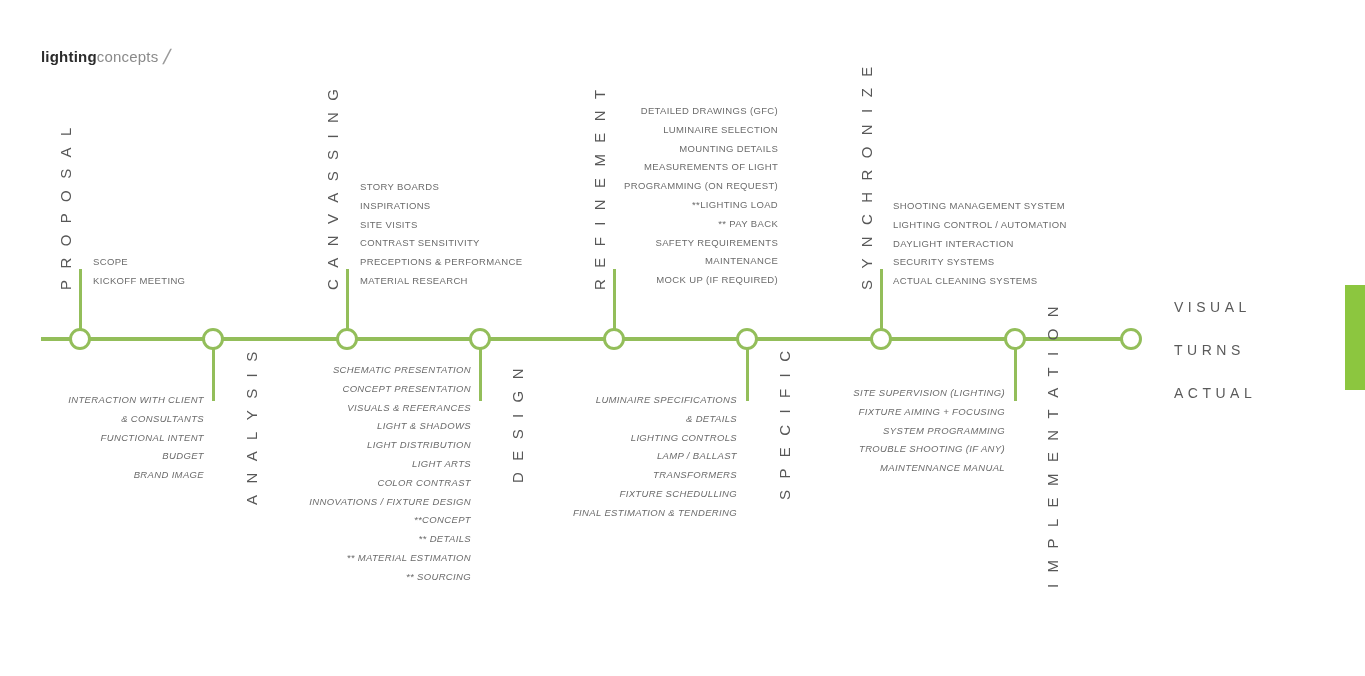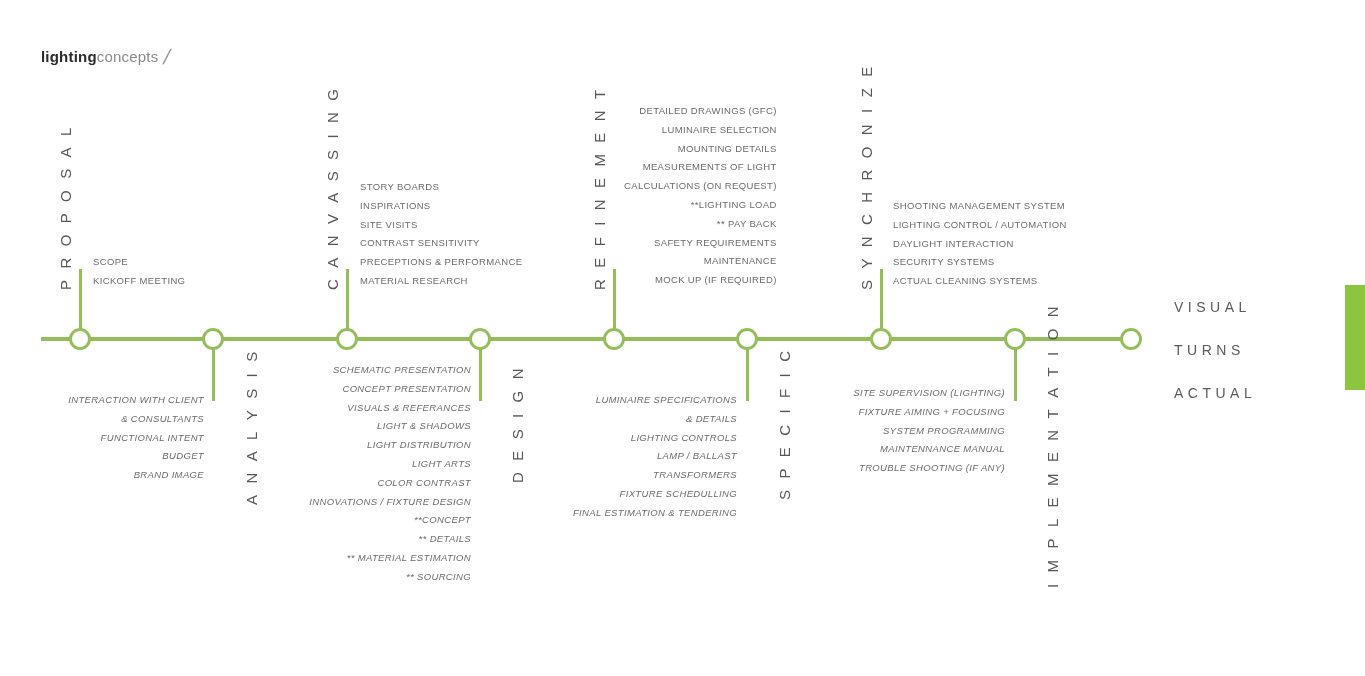--- a/index.html
+++ b/index.html
@@ -171,21 +171,21 @@
         <div>** MATERIAL ESTIMATION</div>
         <div>** SOURCING</div>
       </div>
       <div class="stem" style="left: 614px; top: 269px; height: 70px;"></div>
       <div class="vtitle" style="left: 591px; top: 290px;">R E F I N E M E N T</div>
       <div class="items left" style="left: 624px; top: 102px; text-align: right;">
         <div>DETAILED DRAWINGS (GFC)</div>
         <div>LUMINAIRE SELECTION</div>
         <div>MOUNTING DETAILS</div>
         <div>MEASUREMENTS OF LIGHT</div>
-        <div>CALCULATIONS (ON REQUEST)</div>
+        <div>PROGRAMMING (ON REQUEST)</div>
         <div style="padding-left: 36px;">**LIGHTING LOAD</div>
         <div style="padding-left: 36px;">** PAY BACK</div>
         <div>SAFETY REQUIREMENTS</div>
         <div>MAINTENANCE</div>
         <div>MOCK UP (IF REQUIRED)</div>
       </div>
       <div class="stem" style="left: 747px; top: 339px; height: 62px;"></div>
       <div class="vtitle" style="left: 776px; top: 500px;">S P E C I F I C</div>
       <div class="items right" style="left: 0px; width: 737px; top: 391px;">
         <div>LUMINAIRE SPECIFICATIONS</div>
@@ -204,22 +204,22 @@
         <div>DAYLIGHT INTERACTION</div>
         <div>SECURITY SYSTEMS</div>
         <div>ACTUAL CLEANING SYSTEMS</div>
       </div>
       <div class="stem" style="left: 1015px; top: 339px; height: 62px;"></div>
       <div class="vtitle" style="left: 1044px; top: 588px;">I M P L E M E N T A T I O N</div>
       <div class="items right" style="left: 0px; width: 1005px; top: 384px;">
         <div>SITE SUPERVISION (LIGHTING)</div>
         <div>FIXTURE AIMING + FOCUSING</div>
         <div>SYSTEM PROGRAMMING</div>
+        <div>TROUBLE SHOOTING (IF ANY)</div>
         <div>MAINTENNANCE MANUAL</div>
-        <div>TROUBLE SHOOTING (IF ANY)</div>
       </div>
     </div>
 
   <div id="tagline">
     <div>VISUAL</div>
     <div>TURNS</div>
     <div>ACTUAL</div>
   </div>
 
   <div id="greenbar"></div>

